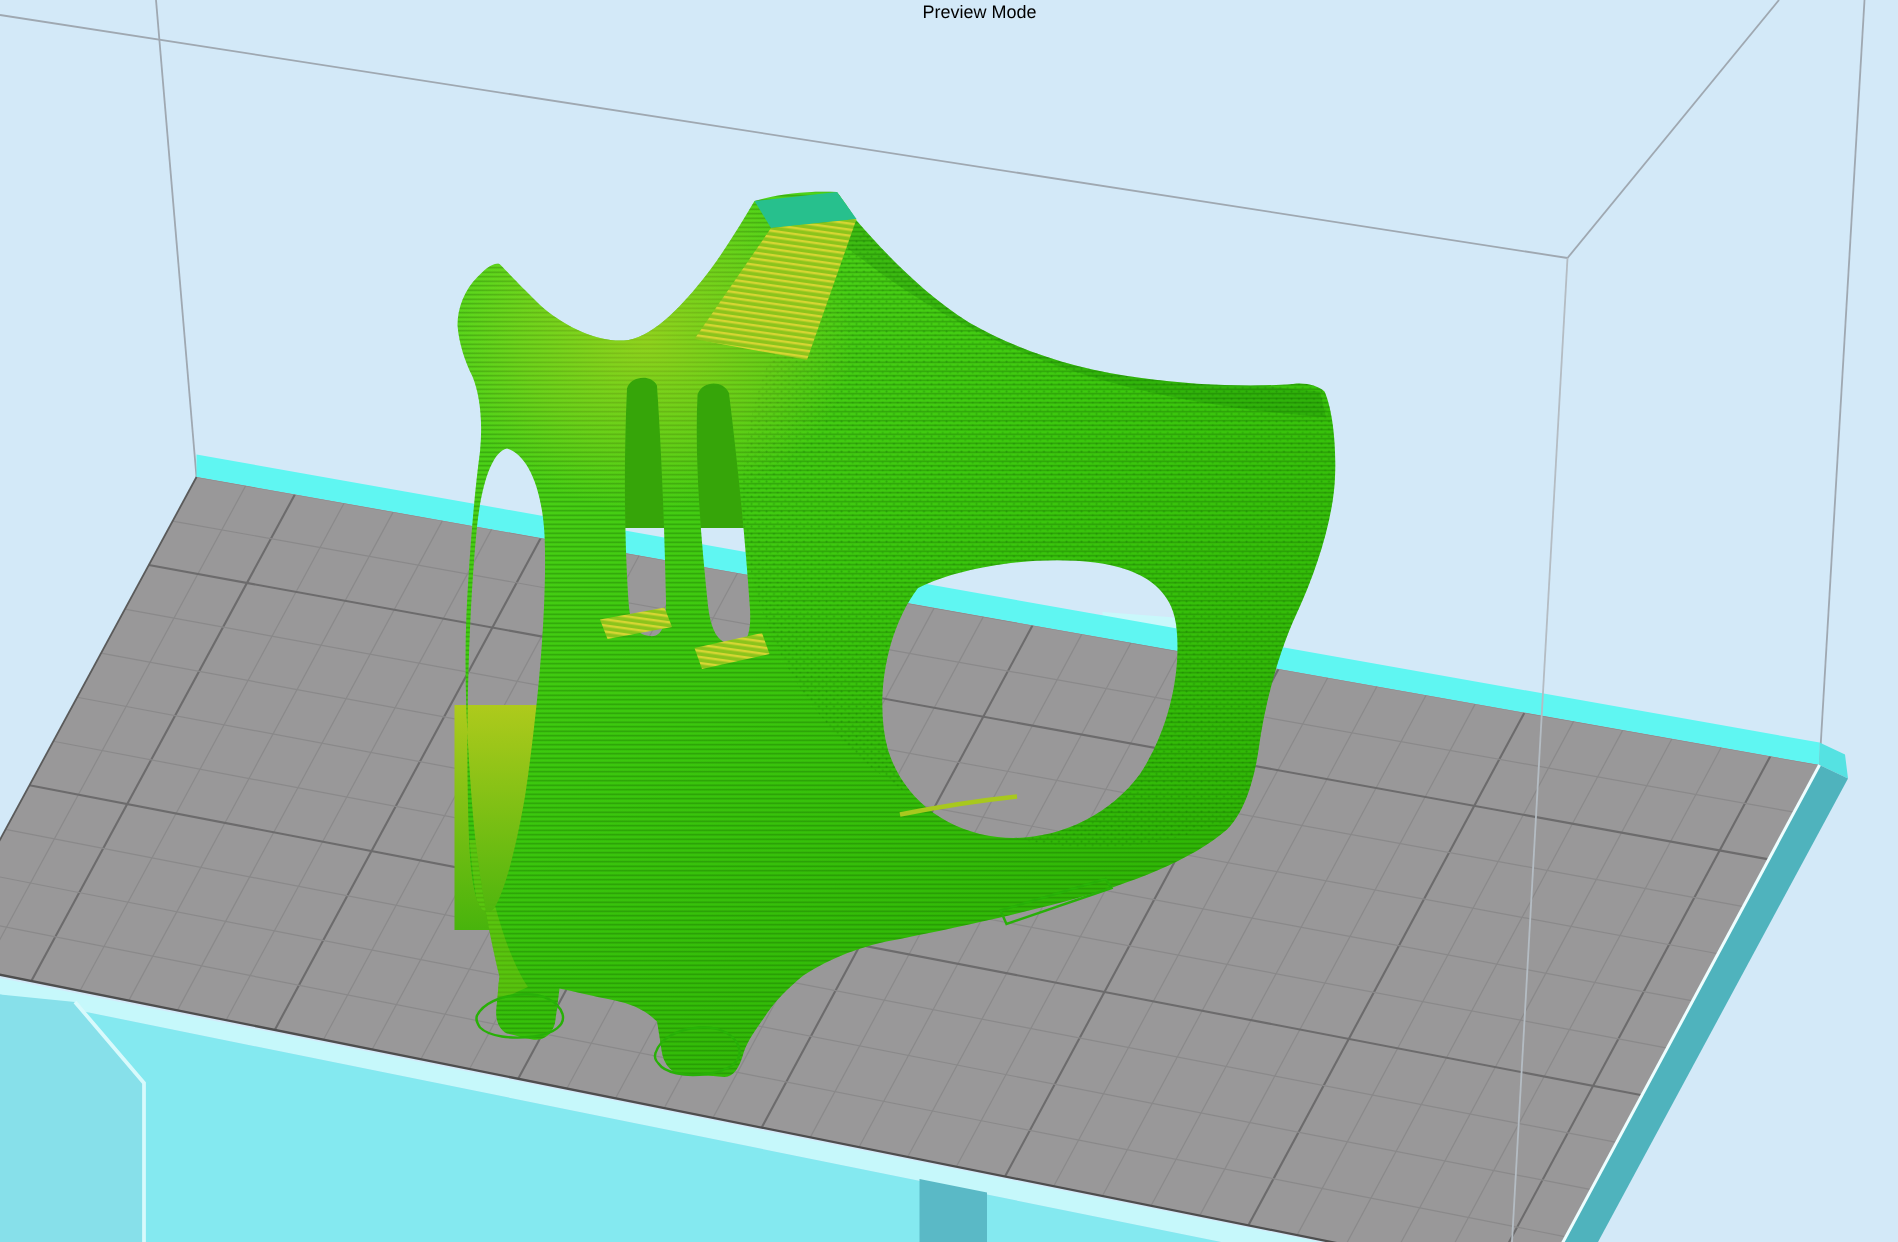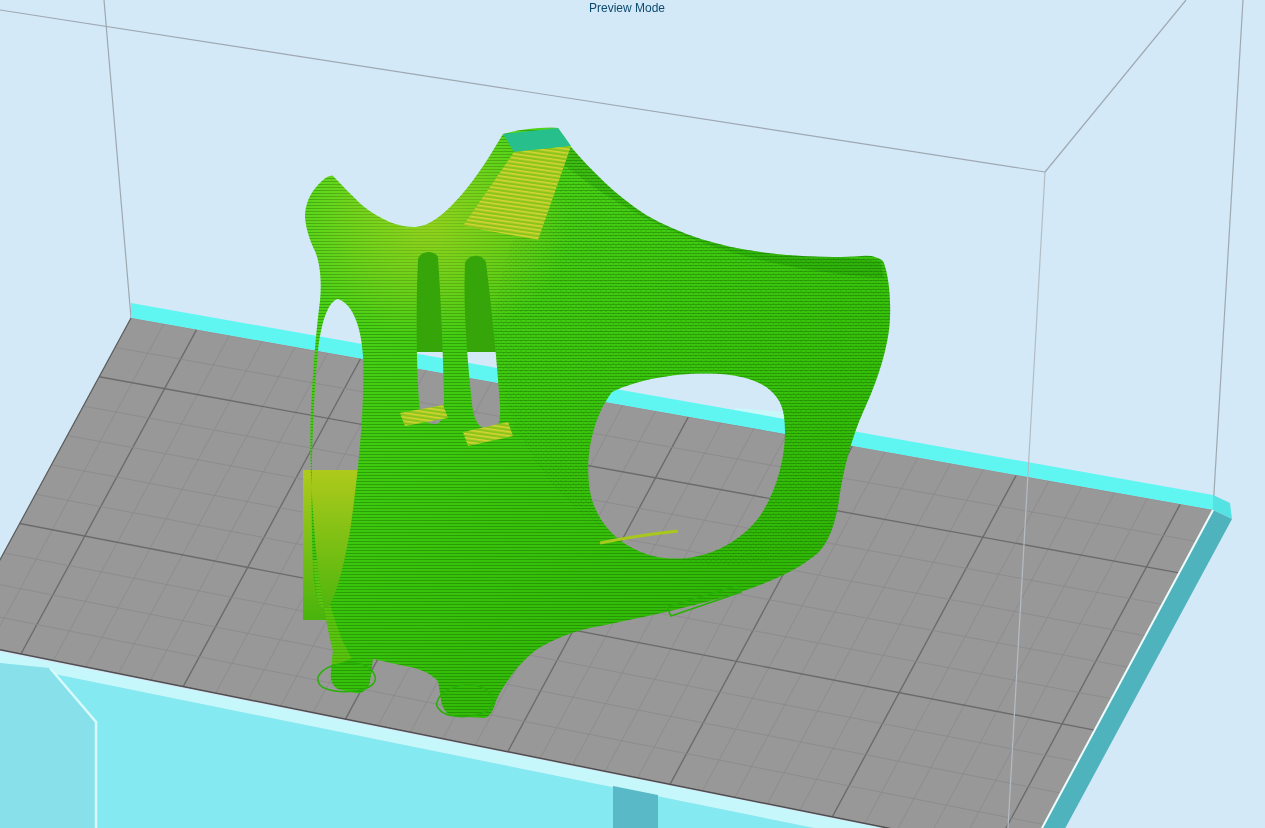--- a/index.html
+++ b/index.html
@@ -1,20 +1,20 @@
 <!DOCTYPE html>
 <html><head>
 <meta charset="utf-8">
 <style>
   html,body{margin:0;padding:0;background:#d3e9f8;}
   .viewport{position:relative;width:1265px;height:828px;overflow:hidden;
             font-family:"Liberation Sans",sans-serif;}
   .viewport svg{display:block;}
-  .mode-label{position:absolute;top:1px;left:562px;width:130px;text-align:center;
-              font-size:12px;color:#0c4a6e;}
+  .mode-label{position:absolute;top:1px;left:588px;width:130px;text-align:center;
+              font-size:12px;color:#000000;}
   .gminor{stroke:#8a898a;stroke-width:0.8;}
   .gmajor{stroke:#6c6b6c;stroke-width:1.4;}
 </style>
 </head>
 <body>
 
 <div class="viewport">
 <svg width="1265" height="828" viewBox="0 0 1265 828" xmlns="http://www.w3.org/2000/svg">
   <defs>
     <linearGradient id="gMask" x1="0" y1="0" x2="0.65" y2="1">

